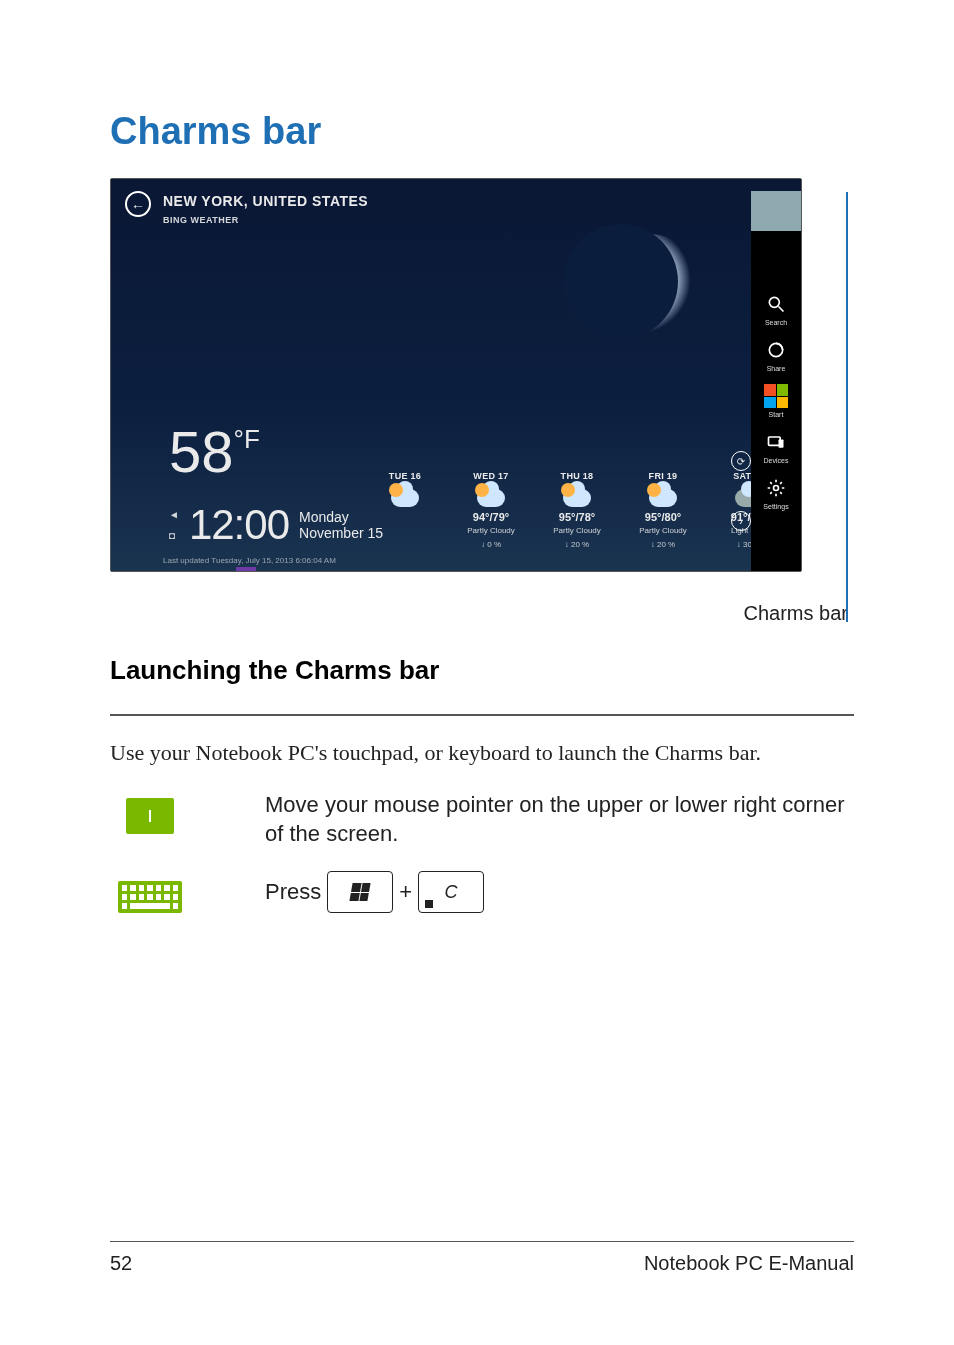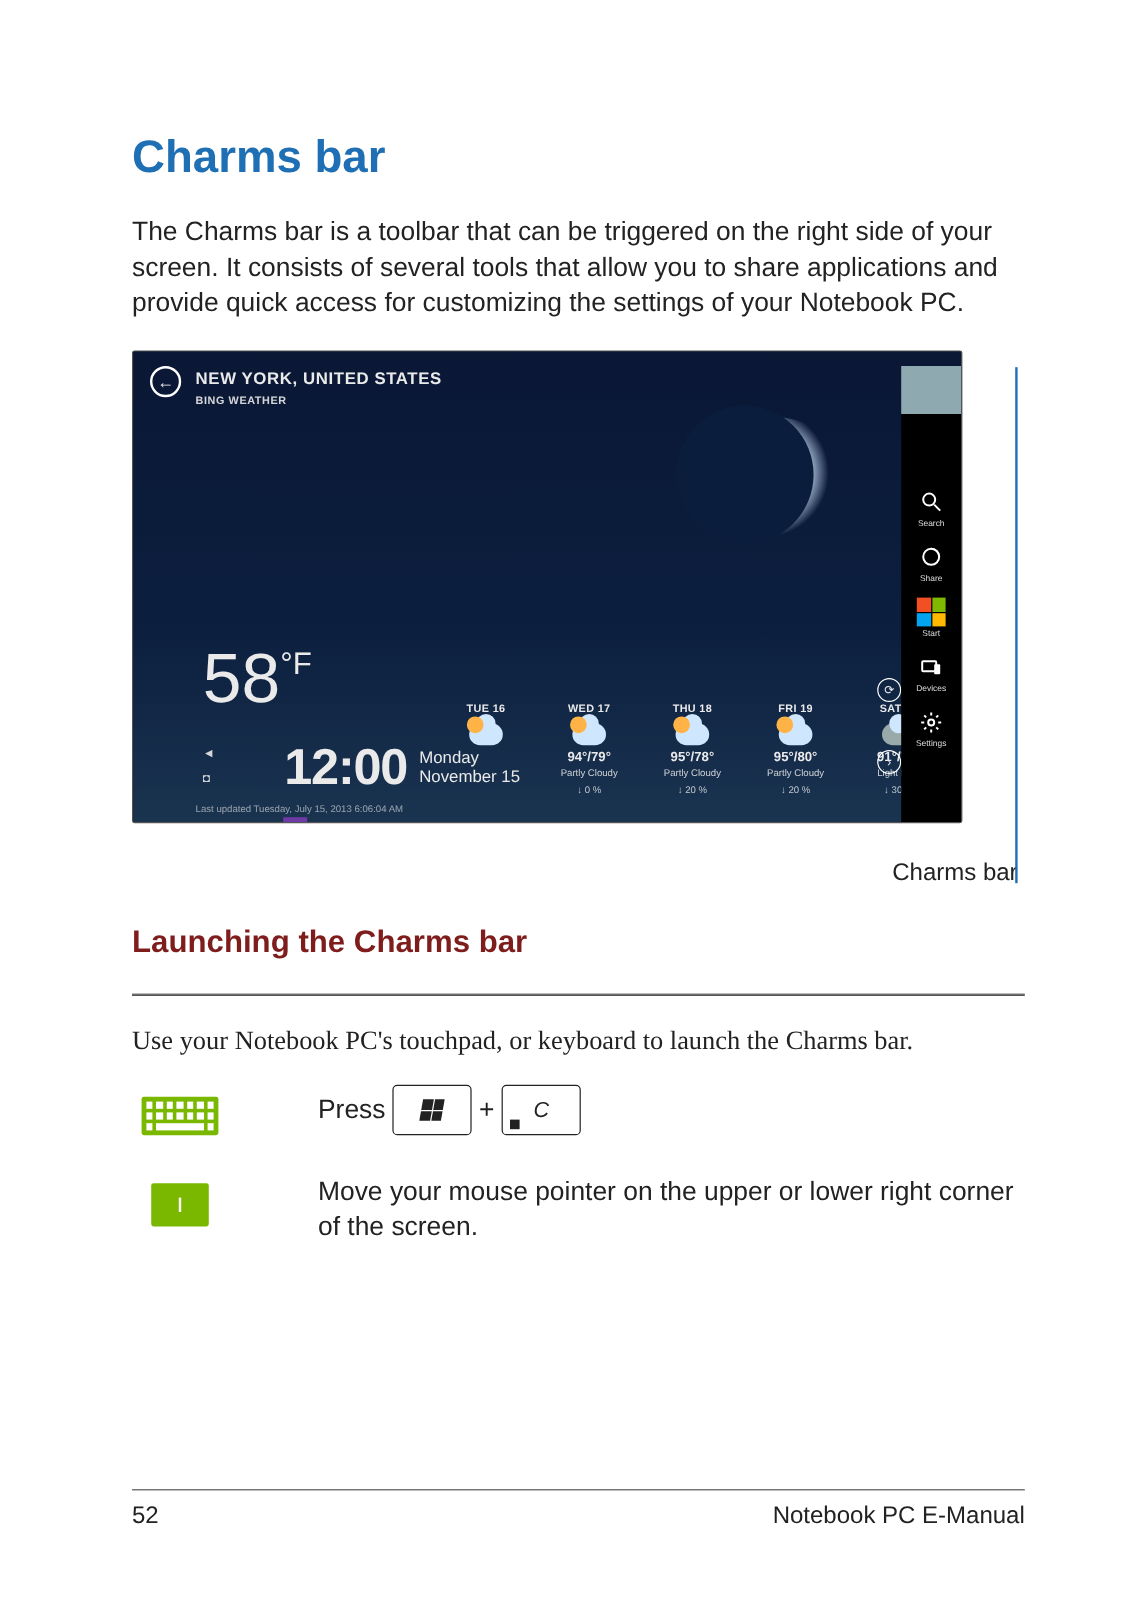--- a/index.html
+++ b/index.html
@@ -114,23 +114,22 @@
   }
   .arrows {
     display: flex;
     flex-direction: column;
     font-size: 10px;
     gap: 10px;
     opacity: 0.9;
   }
   .time {
     font-size: 42px;
-    font-weight: 700;
+    font-weight: 400;
     letter-spacing: -1px;
-    margin-left: 48px;
   }
   .daydate {
     font-size: 14px;
     line-height: 1.15;
     font-weight: 400;
   }
   .forecast {
     position: absolute;
     left: 258px;
     bottom: 22px;
@@ -247,21 +246,21 @@
     width: 2px;
     height: 430px;
     background: #1f6fb5;
   }
   .caption {
     text-align: right;
     font-size: 20px;
     margin: 30px 6px 30px 0;
   }
   h2.sub {
-    color: #7f1d1d;
+    color: #000000;
     font-size: 26px;
     font-weight: 700;
     margin: 20px 0 28px 0;
   }
   .hr { border: none; border-top: 1px solid #555; margin: 0; }
   .note-box {
     margin: 25px 0 25px 60px;
     font-size: 20px;
     line-height: 1.35;
   }
@@ -354,21 +353,20 @@
     font-size: 20px;
   }
 </style>
 </head>
 <body>
 
 <div class="page">
 
   <h1 class="title">Charms bar</h1>
 
-  <p class="intro">The Charms bar is a toolbar that can be triggered on the right side of your screen. It consists of several tools that allow you to share applications and provide quick access for customizing the settings of your Notebook PC.</p>
 
   <div class="screenshot-wrap">
     <div class="pointer-line"></div>
 
     <div class="shot">
       <div class="sky"></div>
       <div class="moon"></div>
 
       <div class="back-btn">←</div>
       <div class="shot-title">NEW YORK, UNITED STATES</div>
@@ -493,20 +491,27 @@
   </div>
 
   <div class="caption">Charms bar</div>
 
   <h2 class="sub">Launching the Charms bar</h2>
 
   <hr class="hr">
   <hr class="hr">
 
   <p class="instr">Use your Notebook PC's touchpad, or keyboard to launch the Charms bar.</p>
+
+  <div class="method-row">
+    <div class="method-icon">
+      <div class="touchpad-ic"></div>
+    </div>
+    <div class="method-text">Move your mouse pointer on the upper or lower right corner of the screen.</div>
+  </div>
 
   <div class="method-row">
     <div class="method-icon">
       <div class="keyboard-ic">
         <div></div>
           <div></div>
           <div></div>
           <div></div>
           <div></div>
           <div></div>
@@ -534,25 +539,18 @@
           </span>
       </span>
       <span>+</span>
       <span class="key">
         <span class="fnicn"></span>
         <span>C</span>
       </span>
     </div>
   </div>
 
-  <div class="method-row">
-    <div class="method-icon">
-      <div class="touchpad-ic"></div>
-    </div>
-    <div class="method-text">Move your mouse pointer on the upper or lower right corner of the screen.</div>
-  </div>
-
   <div class="footer">
     <span>52</span>
     <span>Notebook PC E-Manual</span>
   </div>
 
 </div>
 
 </body></html>

